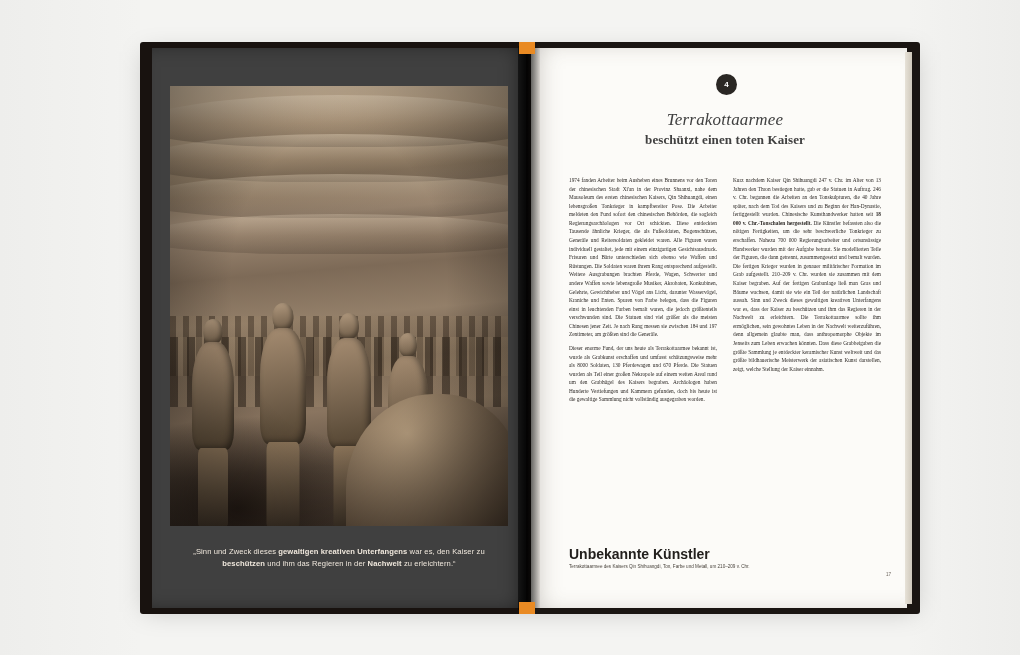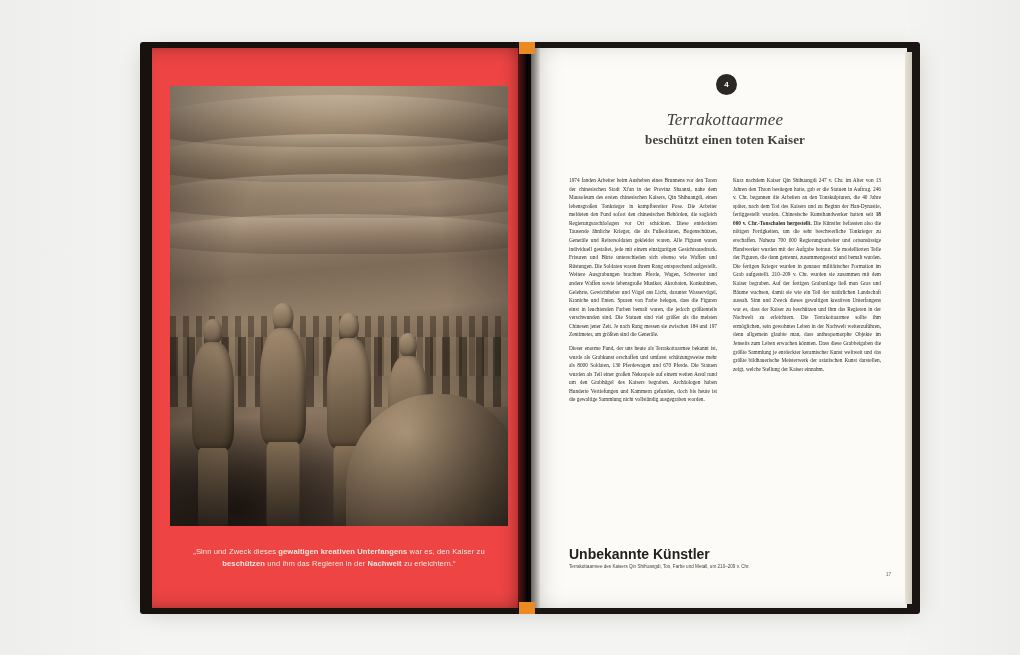--- a/index.html
+++ b/index.html
@@ -64,21 +64,21 @@
   #cover-left  { left: 0; border-radius: 3px 0 0 3px; }
   #cover-right { left: 388px; border-radius: 0 3px 3px 0; background: #1a1512; }
 
   
   #page-left {
     position: absolute;
     left: 12px;
     top: 6px;
     width: 374px;
     height: 560px;
-    background: #ef4444;
+    background: #404040;
     overflow: hidden;
     box-shadow: inset -10px 0 22px -8px rgba(0,0,0,0.75);
   }
 
   
   #page-right {
     position: absolute;
     left: 391px;
     top: 6px;
     width: 376px;

